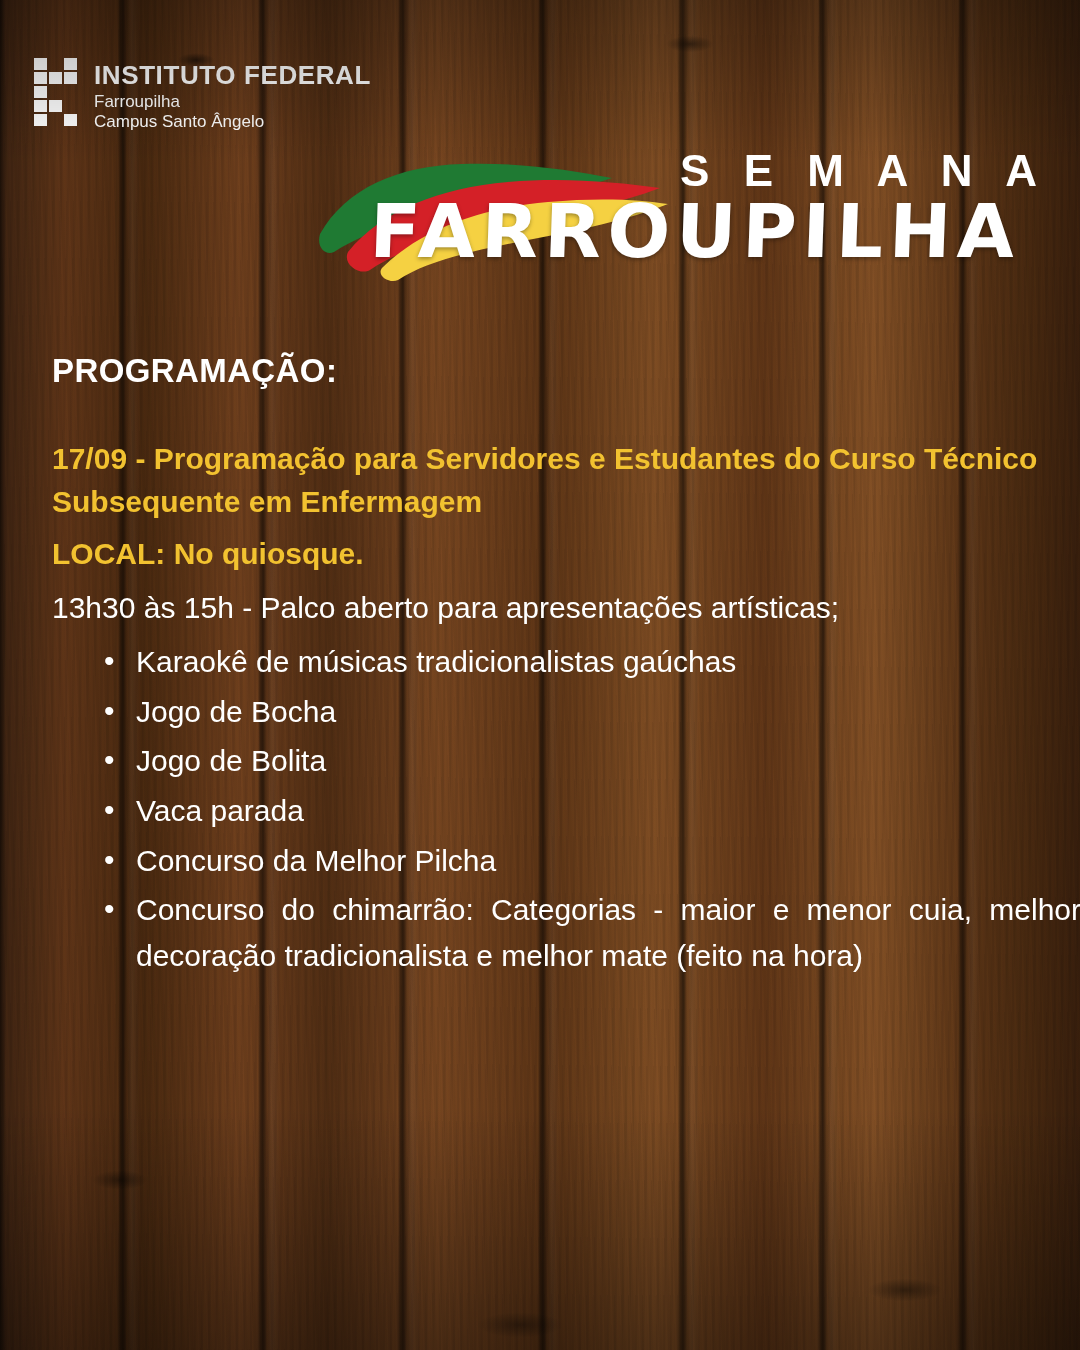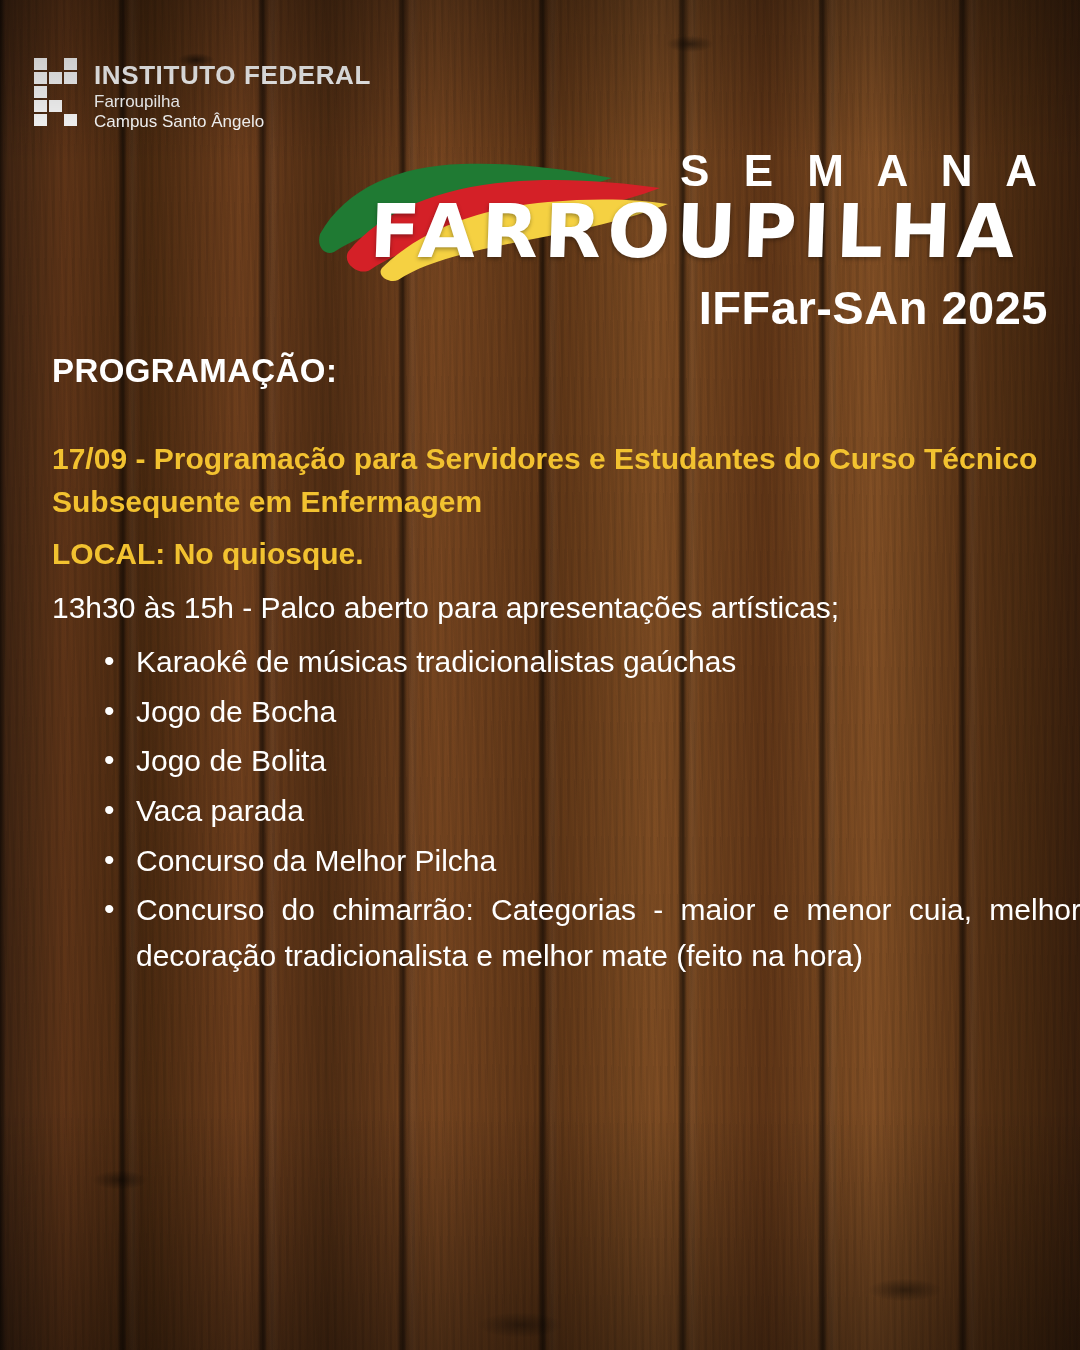--- a/index.html
+++ b/index.html
@@ -250,21 +250,20 @@
   </div>
 
   <div class="title-block">
     <svg class="brush" viewBox="0 0 360 135">
       <path d="M8,86 C34,40 86,18 150,16 C206,14 258,22 300,30 C258,44 214,50 168,58 C120,66 62,78 22,104 C14,108 4,100 8,86 Z" fill="#1f7a33"></path>
       <path d="M36,104 C70,62 128,40 196,34 C252,29 304,34 348,40 C306,56 258,64 206,74 C156,84 96,96 58,122 C48,128 30,116 36,104 Z" fill="#d42027"></path>
       <path d="M70,120 C108,82 168,60 236,54 C290,49 330,52 356,56 C316,72 268,82 216,92 C166,102 116,112 86,132 C78,136 64,128 70,120 Z" fill="#f5d142"></path>
     </svg>
     <div class="semana">S E M A N A</div>
     <div class="farroupilha">FARROUPILHA</div>
-    <div class="iffar">IFFar-SAn 2025</div>
   </div>
 
   <div class="content">
     <div class="prog-heading">PROGRAMAÇÃO:</div>
 
     <div class="highlight">17/09 - Programação para Servidores e Estudantes do Curso Técnico Subsequente em Enfermagem</div>
     <div class="highlight">LOCAL: No quiosque.</div>
 
     <div class="schedule">13h30 às 15h - Palco aberto para apresentações artísticas;</div>
 

